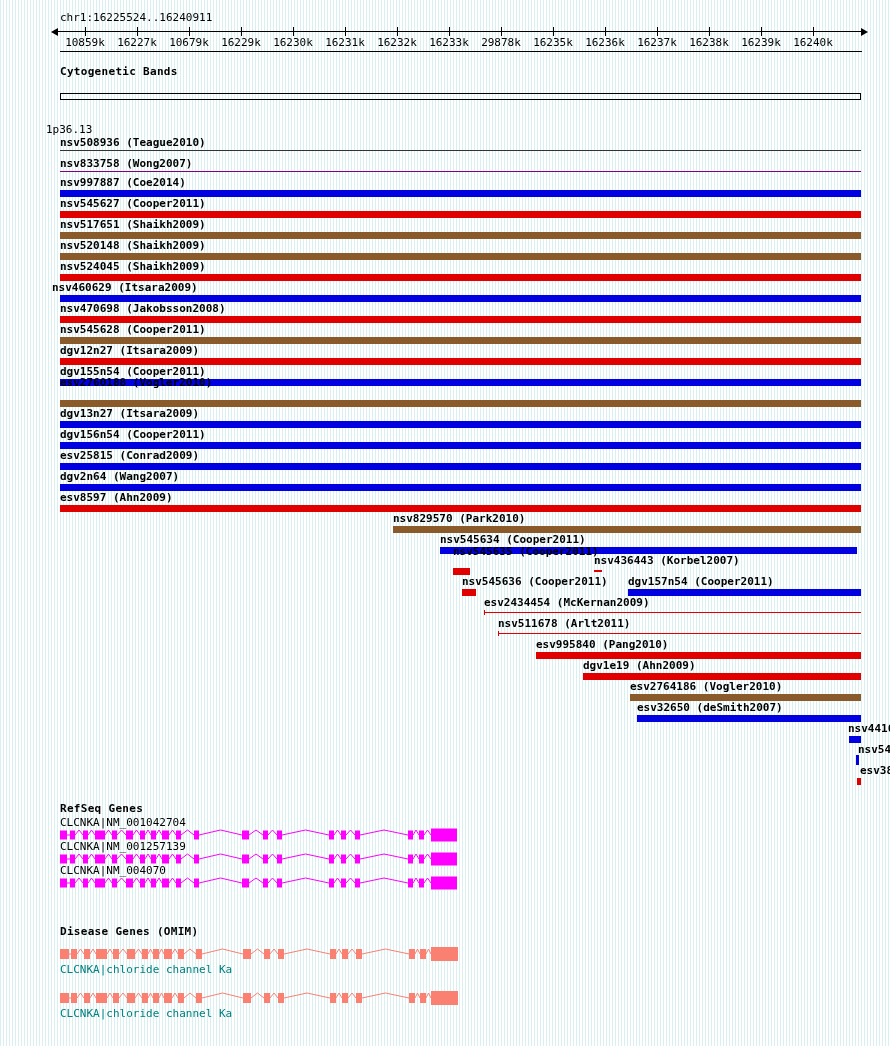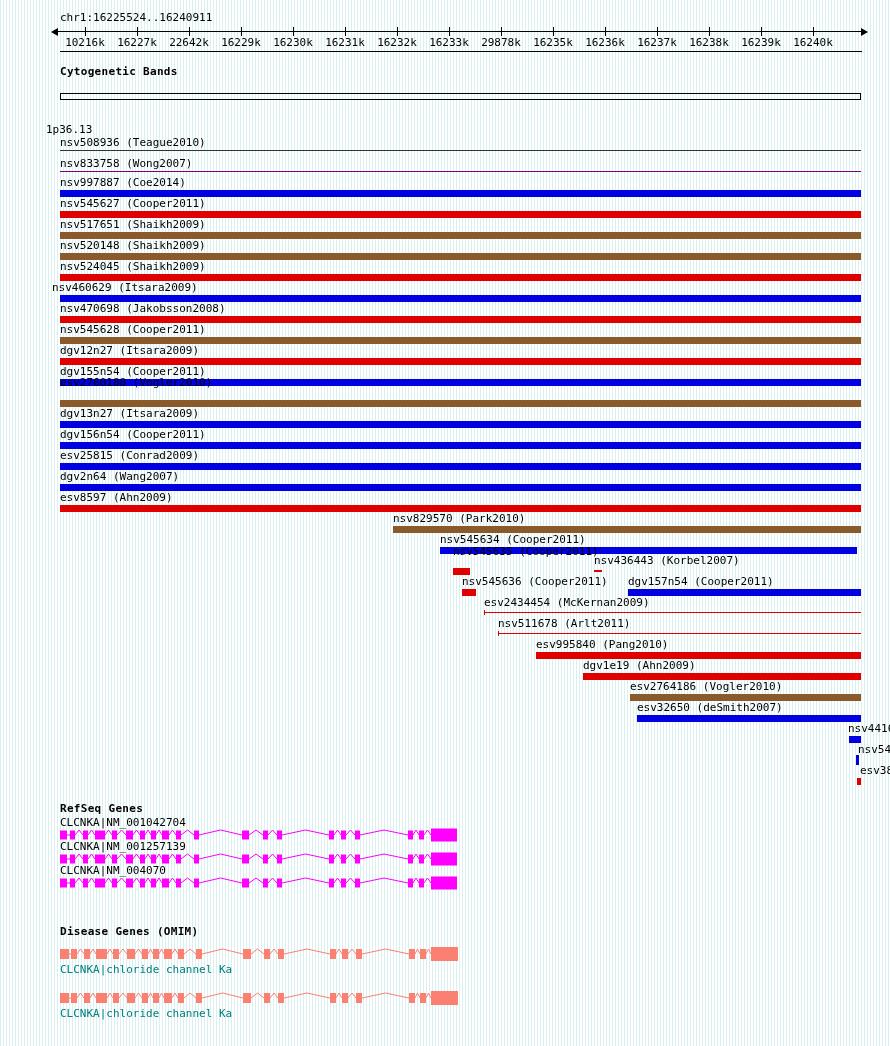--- a/index.html
+++ b/index.html
@@ -5,21 +5,21 @@
   * { margin:0; padding:0; box-sizing:border-box; }
   html,body { background:#ffffff; }
   #canvas {
     position:relative; width:890px; height:1046px; overflow:hidden;
     background:repeating-linear-gradient(90deg,#d9eff0 0px,#d9eff0 1px,#ffffff 1px,#ffffff 3px);
     font-family:"DejaVu Sans Mono","Liberation Mono",monospace;
     font-size:11px; color:#000;
   }
   .section-title { position:absolute; font-weight:bold; letter-spacing:.3px; white-space:nowrap; line-height:12px; }
   .txt { position:absolute; white-space:nowrap; line-height:12px; }
-  .vlabel { position:absolute; white-space:nowrap; line-height:12px; }
+  .vlabel { position:absolute; white-space:nowrap; line-height:12px;font-weight:bold; }
   .vbar { position:absolute; }
   .hline { position:absolute; height:1px; background:#000; }
   .tick { position:absolute; width:1px; height:9px; background:#000; }
   .tick-label { position:absolute; transform:translateX(-50%); white-space:nowrap; line-height:12px; }
   .arrow { position:absolute; width:0; height:0; border-top:4px solid transparent; border-bottom:4px solid transparent; }
   .arrow.left  { border-right:7px solid #000; }
   .arrow.right { border-left:7px solid #000; }
   .cyto-box { position:absolute; border:1px solid #000; background:transparent; }
   .gene-label { position:absolute; white-space:nowrap; line-height:12px; }
   svg.gene-model { position:absolute; }
@@ -28,25 +28,25 @@
 <body>
 
 <div id="canvas">
 
   <div class="txt" style="left:60px; top:12px;">chr1:16225524..16240911</div>
   <div class="hline" style="left:58px; top:31px; width:804px;"></div>
   <div class="arrow left" style="left:51px;  top:28px;"></div>
   <div class="arrow right" style="left:861px; top:28px;"></div>
   <div id="ruler-ticks">
       <div class="tick" style="left: 85px; top: 27px;"></div>
-      <div class="tick-label" style="left: 85px; top: 37px;">10216k</div>
+      <div class="tick-label" style="left: 85px; top: 37px;">10859k</div>
       <div class="tick" style="left: 137px; top: 27px;"></div>
       <div class="tick-label" style="left: 137px; top: 37px;">16227k</div>
       <div class="tick" style="left: 189px; top: 27px;"></div>
-      <div class="tick-label" style="left: 189px; top: 37px;">22642k</div>
+      <div class="tick-label" style="left: 189px; top: 37px;">10679k</div>
       <div class="tick" style="left: 241px; top: 27px;"></div>
       <div class="tick-label" style="left: 241px; top: 37px;">16229k</div>
       <div class="tick" style="left: 293px; top: 27px;"></div>
       <div class="tick-label" style="left: 293px; top: 37px;">16230k</div>
       <div class="tick" style="left: 345px; top: 27px;"></div>
       <div class="tick-label" style="left: 345px; top: 37px;">16231k</div>
       <div class="tick" style="left: 397px; top: 27px;"></div>
       <div class="tick-label" style="left: 397px; top: 37px;">16232k</div>
       <div class="tick" style="left: 449px; top: 27px;"></div>
       <div class="tick-label" style="left: 449px; top: 37px;">16233k</div>

